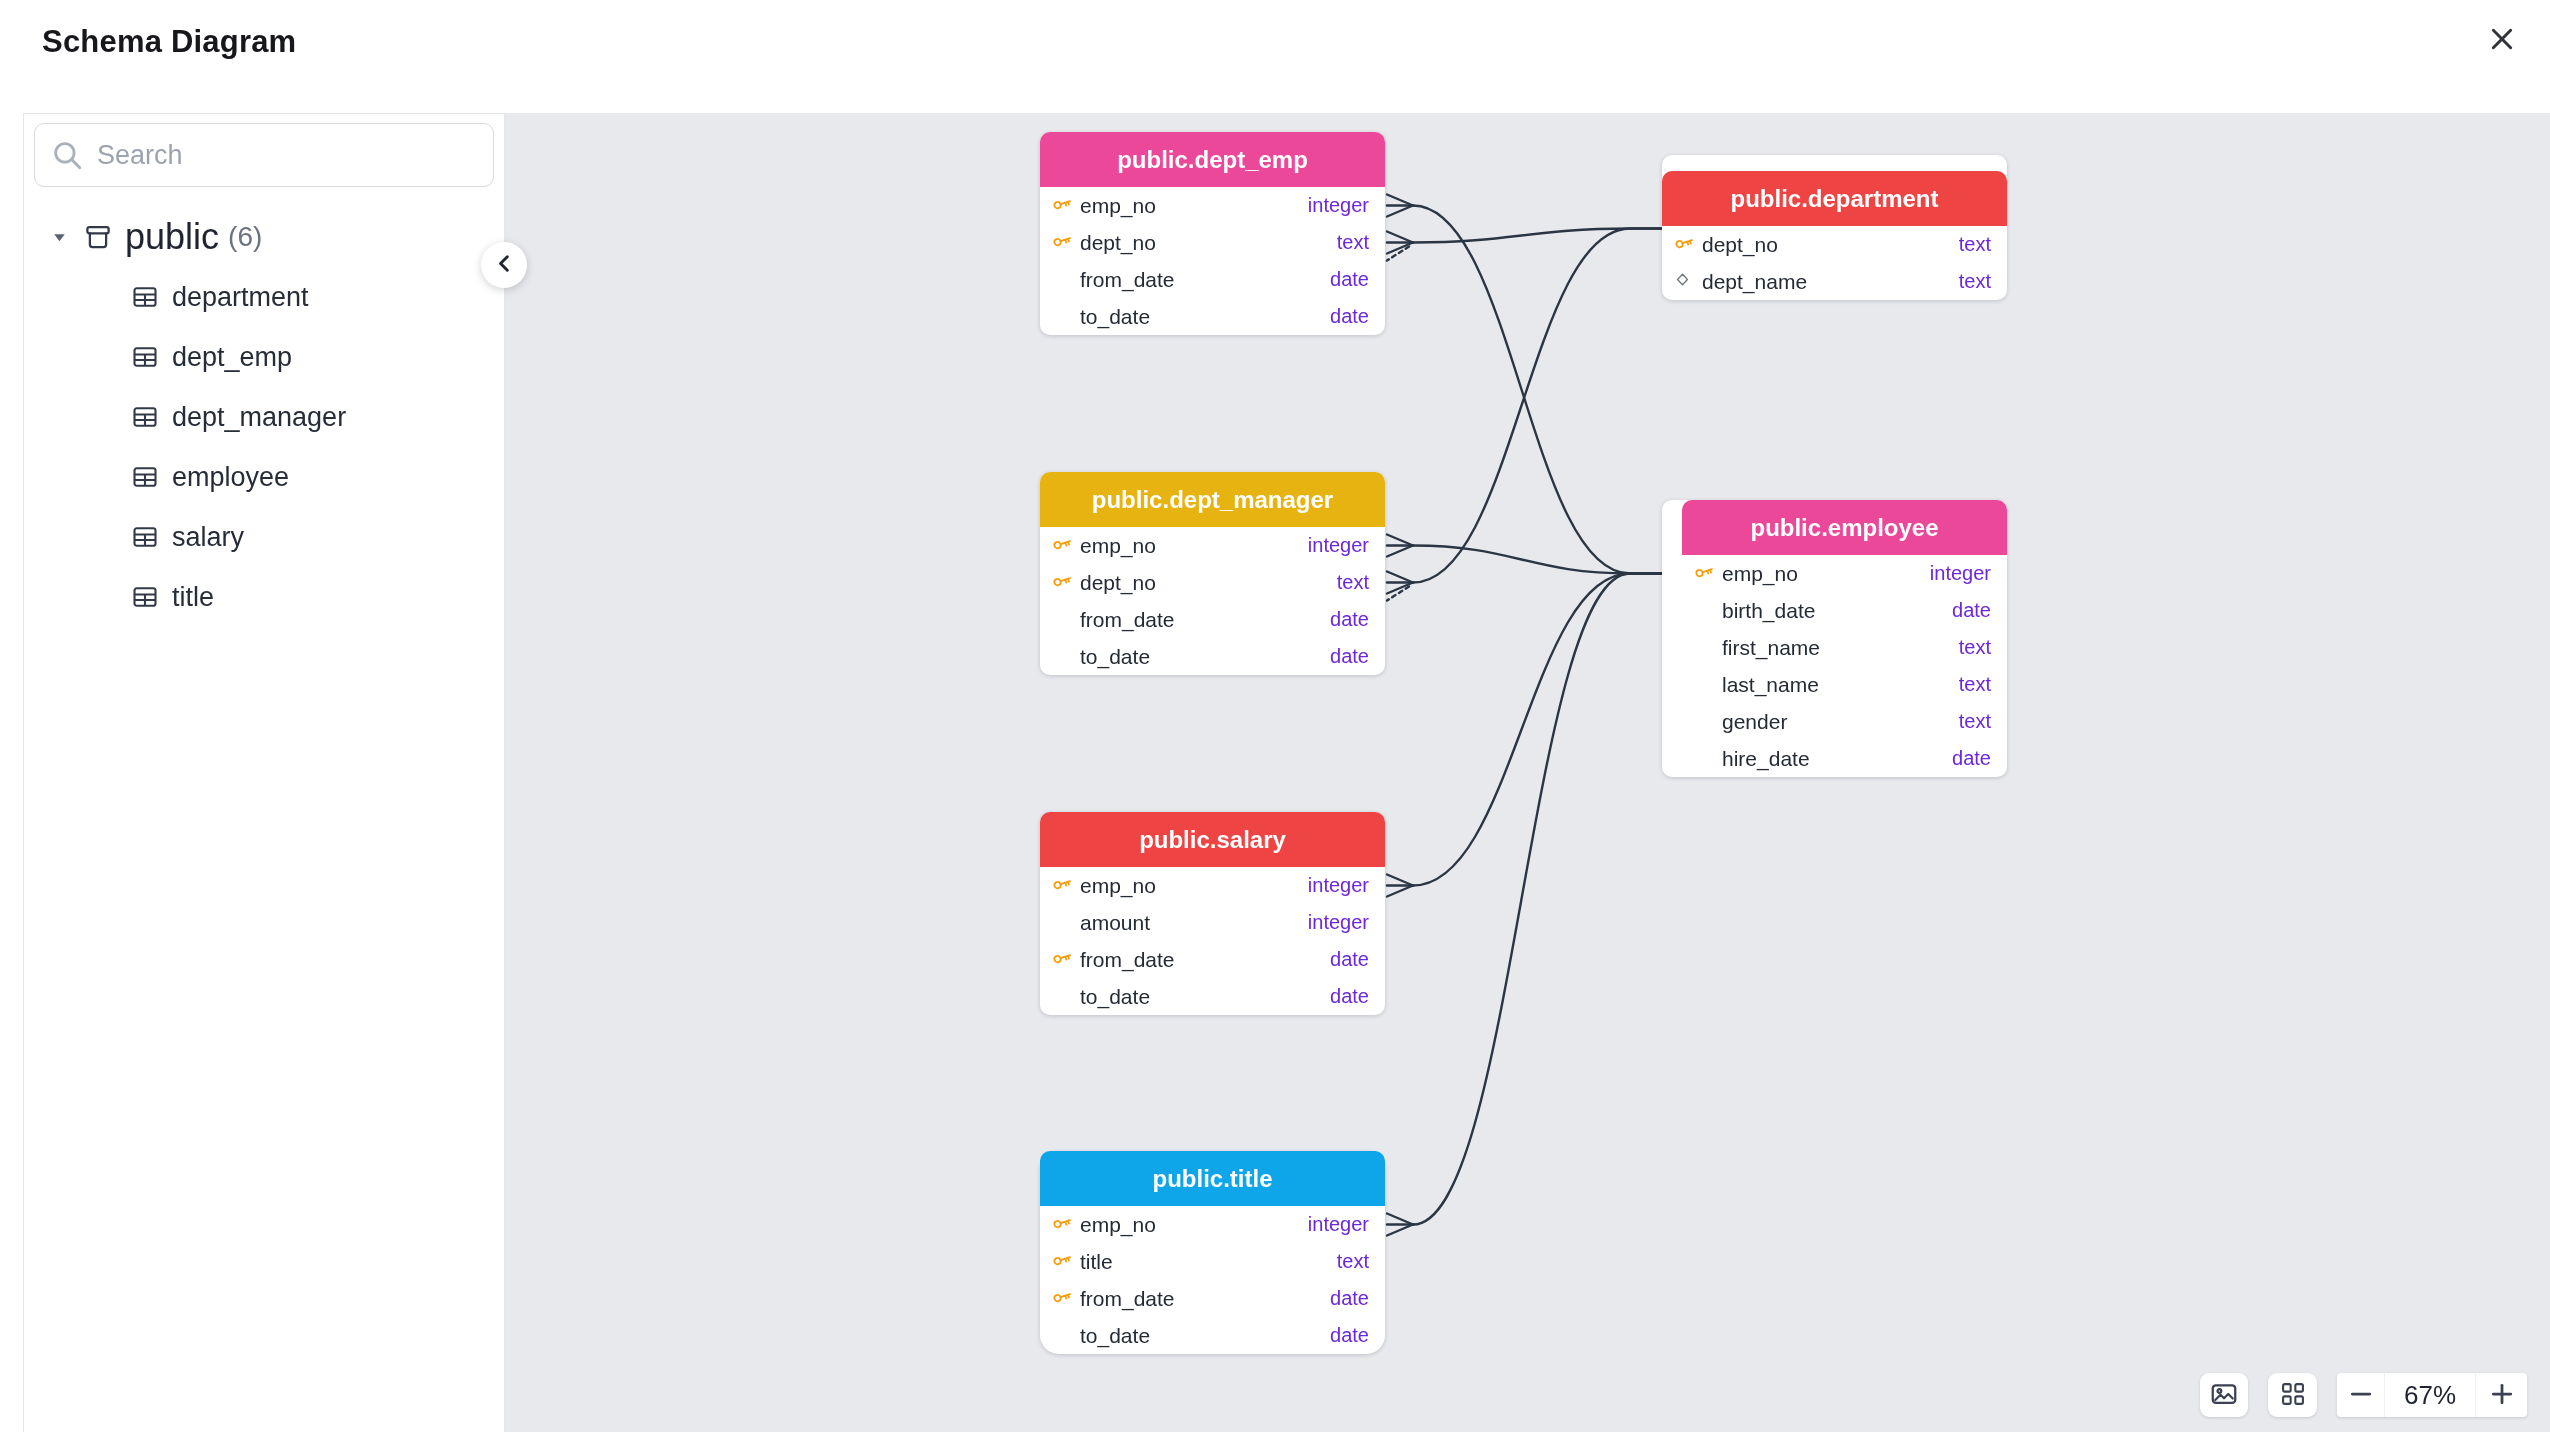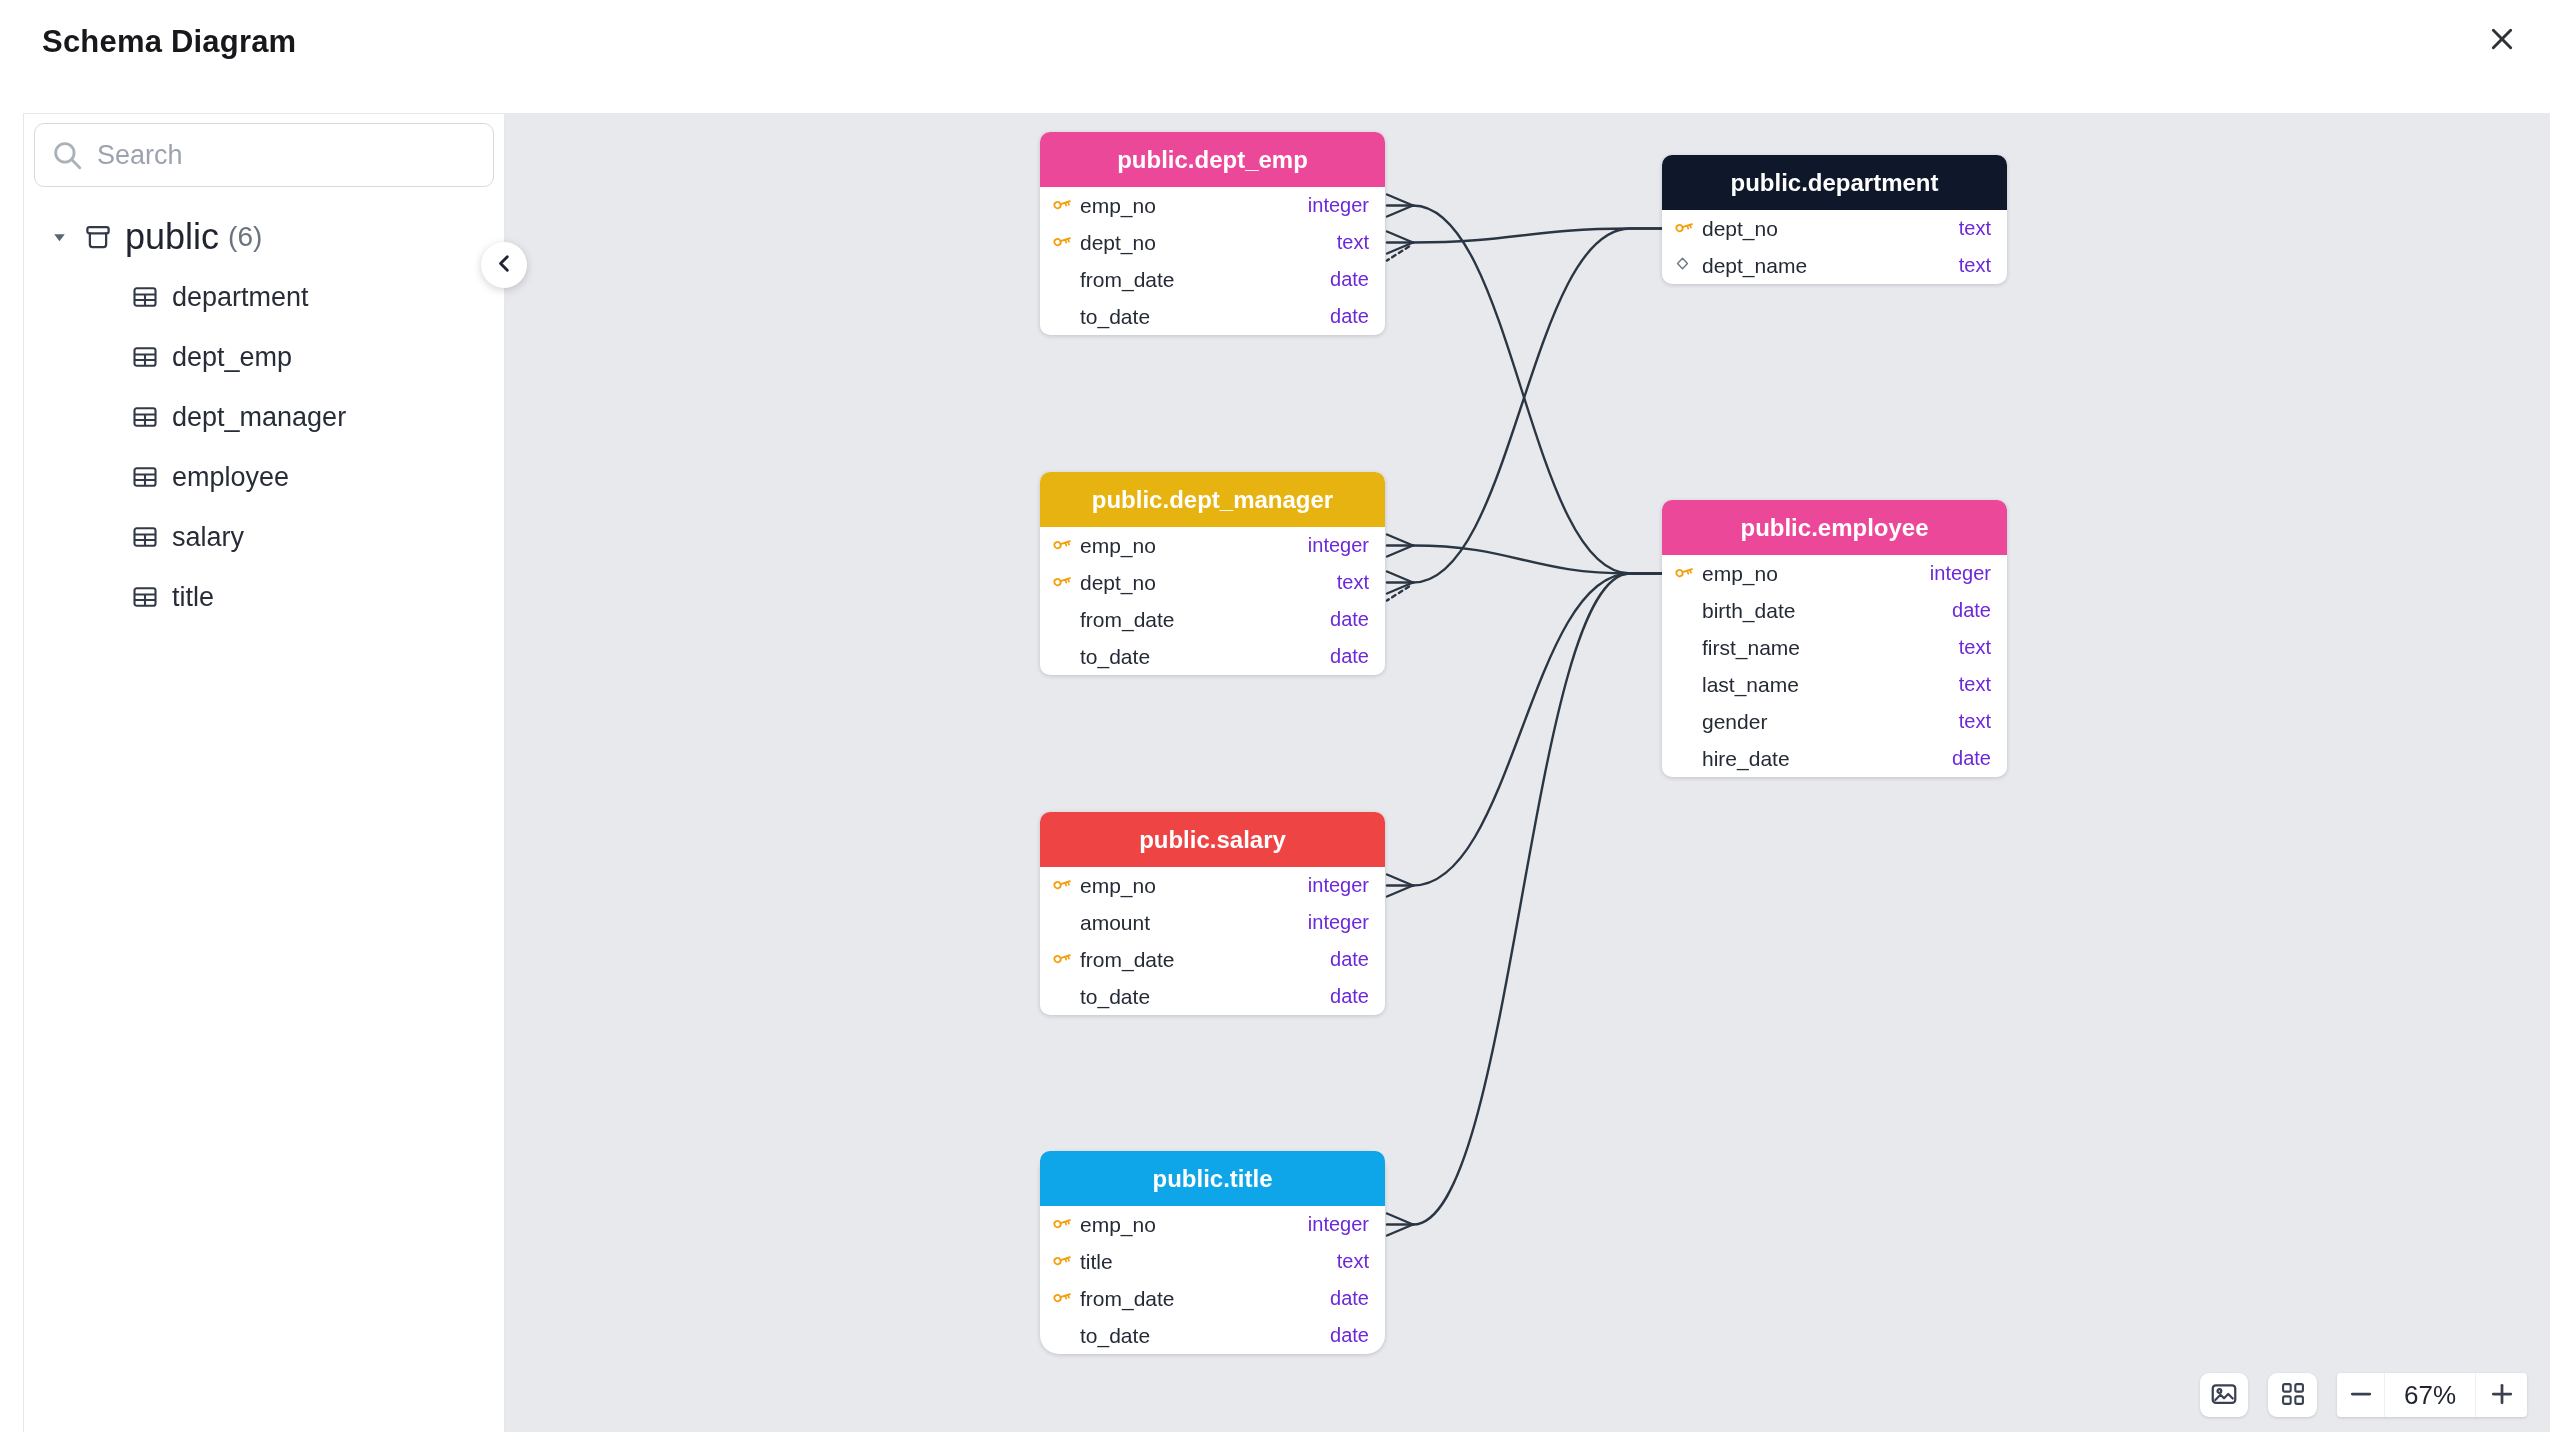--- a/index.html
+++ b/index.html
@@ -329,21 +329,21 @@
         <span class="row-name">from_date</span>
         <span class="row-type">date</span>
       </div>
       <div class="card-row">
         <span class="row-icon"></span>
         <span class="row-name">to_date</span>
         <span class="row-type">date</span>
       </div>
     </div>
     <div class="card" style="left: 1157px; top: 42px;">
-      <div class="card-header" style="background: #0f172a;">public.department</div>
+      <div class="card-header" style="background: #ef4444; margin-top: 16px;">public.department</div>
       <div class="card-row">
         <span class="row-icon">
           <span><svg width="21" height="21" viewBox="0 0 24 24" fill="none" stroke="#f59e0b" stroke-width="2" stroke-linecap="round" stroke-linejoin="round">
               <g transform="rotate(-18 12 12)">
                 <circle cx="6" cy="12" r="3.6"></circle>
                 <path d="M9.6 12H21M15.3 12v3.6M18.6 12v3.6"></path>
               </g>
             </svg></span>
         </span>
         <span class="row-name">dept_no</span>
@@ -389,21 +389,21 @@
         <span class="row-icon"></span>
         <span class="row-name">from_date</span>
         <span class="row-type">date</span>
       </div>
       <div class="card-row">
         <span class="row-icon"></span>
         <span class="row-name">to_date</span>
         <span class="row-type">date</span>
       </div>
     </div>
-    <div class="card" style="left: 1157px; top: 387px;">
+    <div class="card" style="left: 1157px; top: 387px; padding-left: 20px;">
       <div class="card-header" style="background: rgb(236, 72, 153);">public.employee</div>
       <div class="card-row">
         <span class="row-icon">
           <span><svg width="21" height="21" viewBox="0 0 24 24" fill="none" stroke="#f59e0b" stroke-width="2" stroke-linecap="round" stroke-linejoin="round">
               <g transform="rotate(-18 12 12)">
                 <circle cx="6" cy="12" r="3.6"></circle>
                 <path d="M9.6 12H21M15.3 12v3.6M18.6 12v3.6"></path>
               </g>
             </svg></span>
         </span>

